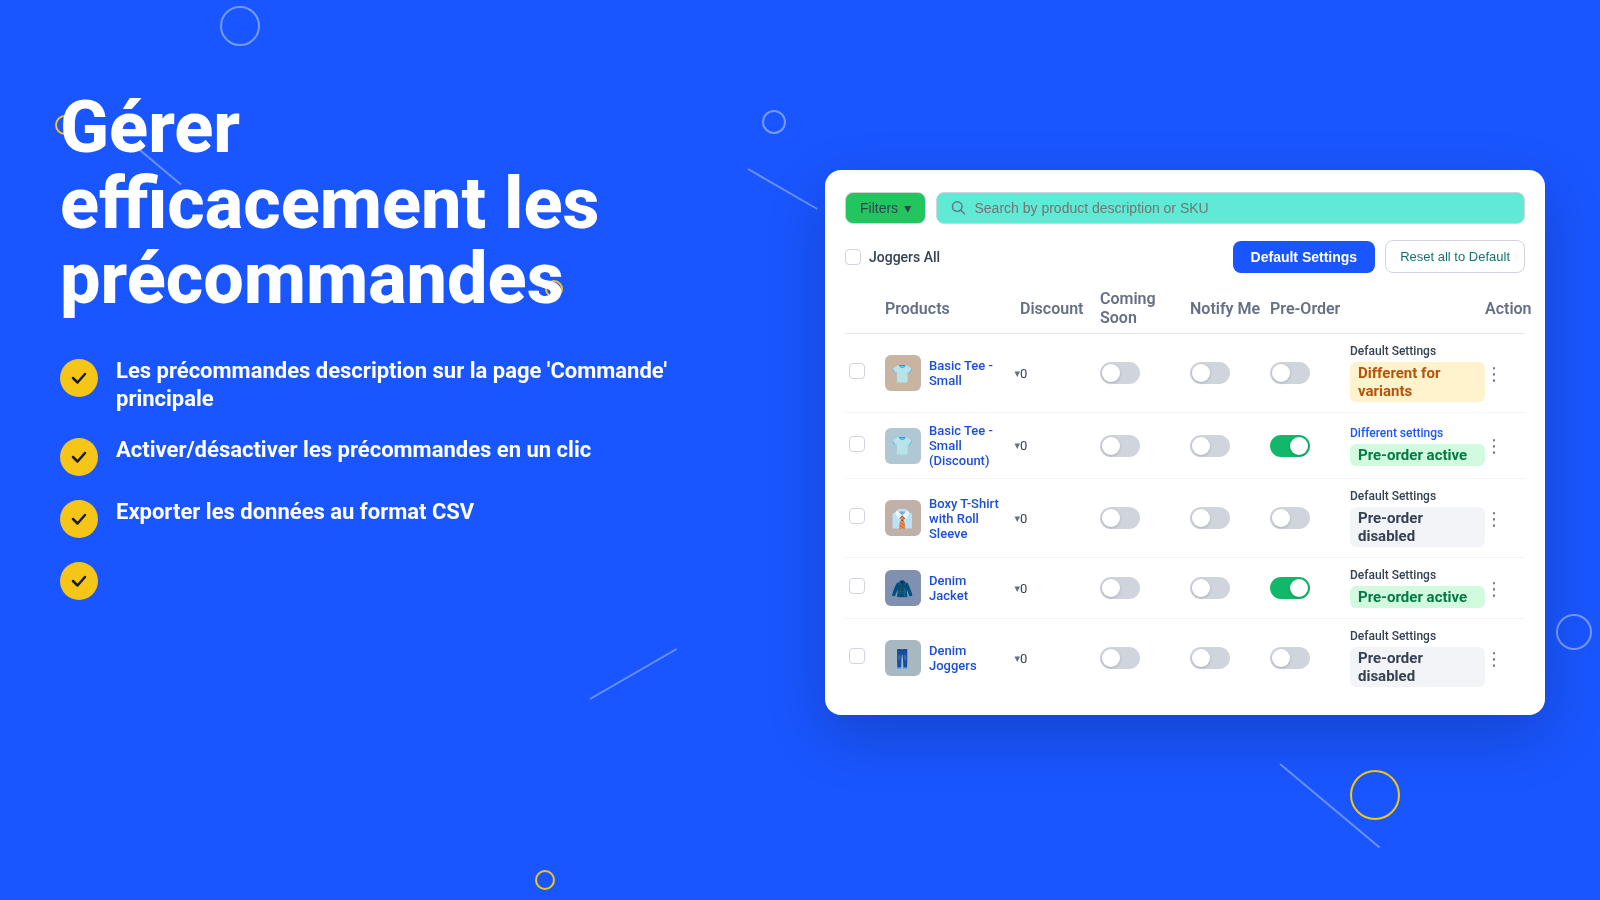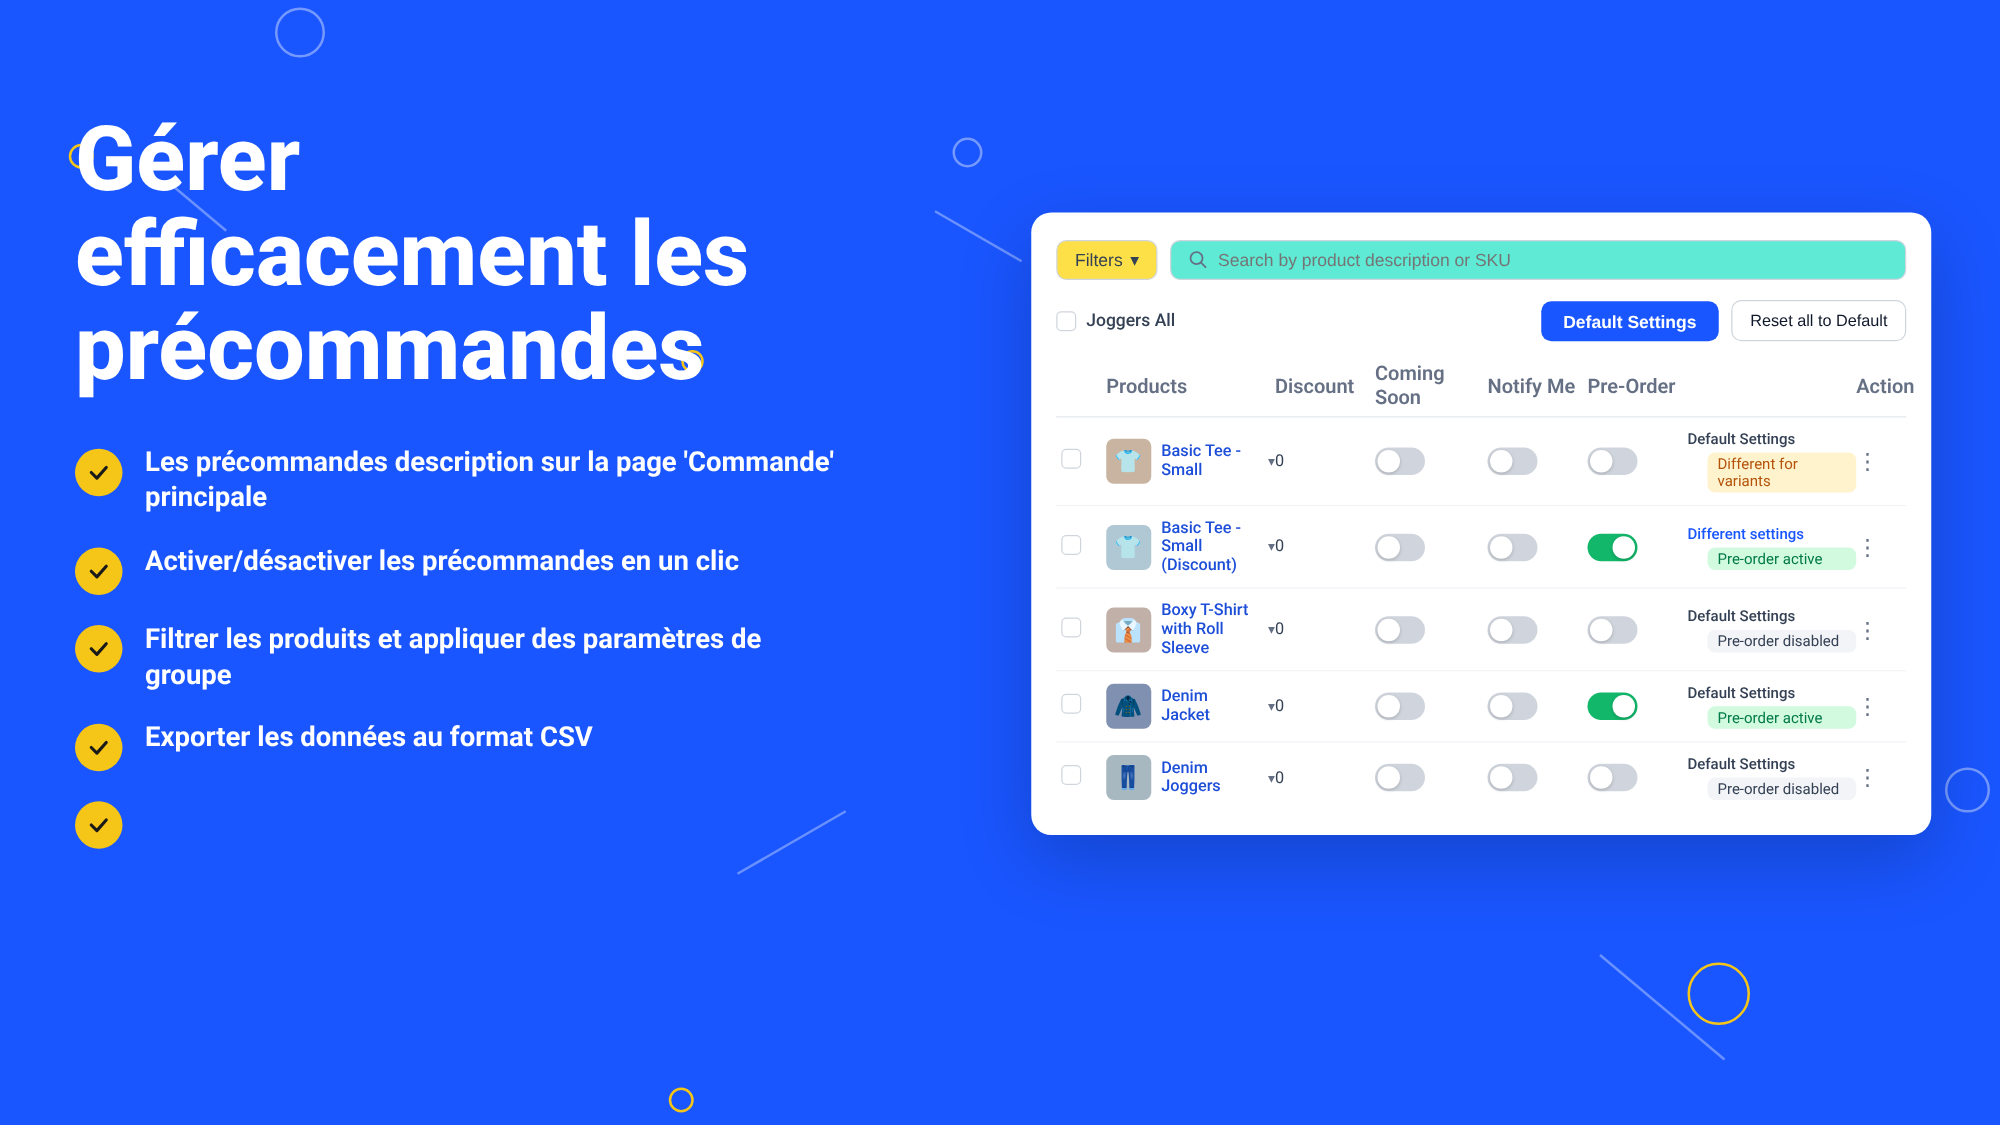--- a/index.html
+++ b/index.html
@@ -110,21 +110,21 @@
     .filter-btn {
       display: flex;
       align-items: center;
       gap: 6px;
       border: 1px solid #d0d5dd;
       border-radius: 8px;
       padding: 7px 14px;
       font-size: 14px;
       font-weight: 500;
       color: #344054;
-      background: #fde047;
+      background: #22c55e;
       cursor: pointer;
     }
     .search-bar {
       flex: 1;
       display: flex;
       align-items: center;
       gap: 8px;
       border: 1px solid #d0d5dd;
       border-radius: 8px;
       padding: 7px 14px;
@@ -164,21 +164,21 @@
       border: none;
       border-radius: 8px;
       padding: 8px 18px;
       font-size: 14px;
       font-weight: 600;
       cursor: pointer;
       margin-right: 10px;
     }
     .btn-reset {
       background: #fff;
-      color: #0f172a;
+      color: #0f766e;
       border: 1px solid #d0d5dd;
       border-radius: 8px;
       padding: 8px 14px;
       font-size: 13px;
       font-weight: 500;
       cursor: pointer;
     }
 
     
     .table-header {
@@ -275,23 +275,22 @@
     }
     .action-label {
       font-size: 12px;
       font-weight: 500;
       color: #344054;
     }
     .badge {
       display: inline-block;
       border-radius: 6px;
       padding: 2px 8px;
-      font-size: 12px;
-      font-weight: 400;
-      margin-left: 16px;
+      font-size: 15px;
+      font-weight: 700;
     }
     .badge-teal {
       background: #d1fadf;
       color: #027a48;
     }
     .badge-orange {
       background: #fff3cd;
       color: #b45309;
     }
     .badge-gray {
@@ -348,28 +347,20 @@
     </div>
     <span class="feature-text">Les précommandes description sur la page 'Commande' principale</span>
   </li>
       <li class="feature-item">
     <div class="check-circle">
       <svg viewBox="0 0 20 20" fill="none">
         <path d="M4 10l4.5 4.5L16 6" stroke="#1a1a1a" stroke-width="2.5" stroke-linecap="round" stroke-linejoin="round"></path>
       </svg>
     </div>
     <span class="feature-text">Activer/désactiver les précommandes en un clic</span>
-  </li>
-      <li class="feature-item">
-    <div class="check-circle">
-      <svg viewBox="0 0 20 20" fill="none">
-        <path d="M4 10l4.5 4.5L16 6" stroke="#1a1a1a" stroke-width="2.5" stroke-linecap="round" stroke-linejoin="round"></path>
-      </svg>
-    </div>
-    <span class="feature-text">Filtrer les produits et appliquer des paramètres de groupe</span>
   </li>
       <li class="feature-item">
     <div class="check-circle">
       <svg viewBox="0 0 20 20" fill="none">
         <path d="M4 10l4.5 4.5L16 6" stroke="#1a1a1a" stroke-width="2.5" stroke-linecap="round" stroke-linejoin="round"></path>
       </svg>
     </div>
     <span class="feature-text">Exporter les données au format CSV</span>
   </li>
       <li class="feature-item">

